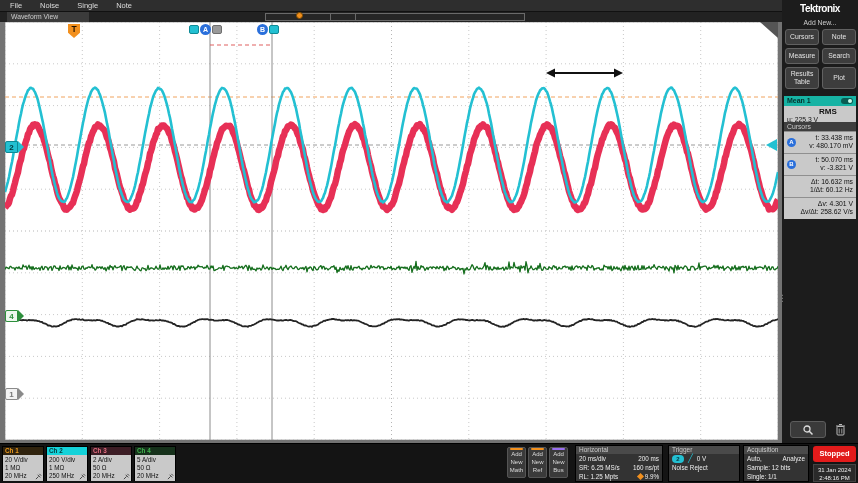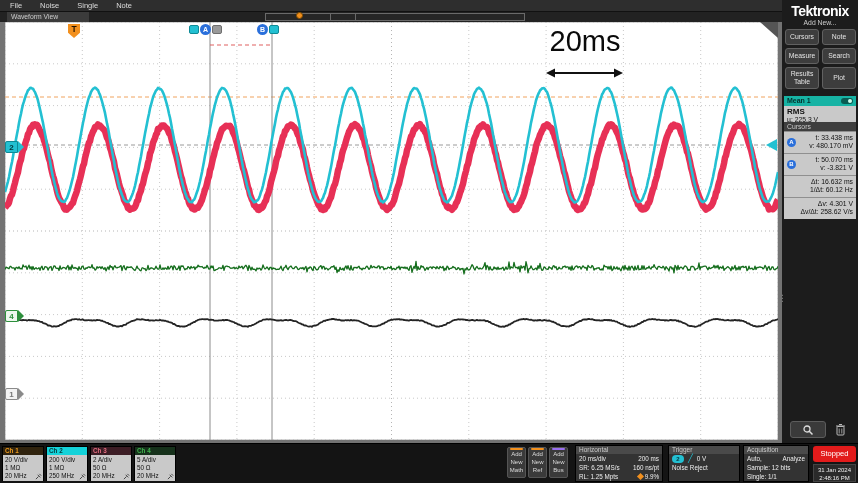--- a/index.html
+++ b/index.html
@@ -44,33 +44,33 @@
   .m-ch2 .chmark-tip{border-left-color:#23c0d2;}
   .m-ch4 .chmark-body{background:#eef7ee;color:#2d8f3c;border:1px solid #2d8f3c;}
   .m-ch4 .chmark-tip{border-left-color:#2d8f3c;}
   .m-ch1 .chmark-body{background:#f2f2f2;color:#777;border:1px solid #8a8a8a;}
   .m-ch1 .chmark-tip{border-left-color:#8a8a8a;}
   #tlevel-arrow{right:1px;top:117px;width:0;height:0;border-top:6px solid transparent;
                 border-bottom:6px solid transparent;border-right:11px solid #23c0d2;}
 
   
   #sidebar{left:782px;top:0;width:76px;height:443px;background:#1c1c1c;}
-  #logo{left:0;top:3px;width:76px;text-align:center;color:#fff;font-size:14px;font-weight:bold;letter-spacing:-0.5px;}
+  #logo{left:0;top:3px;width:76px;text-align:center;color:#fff;font-size:10px;font-weight:bold;letter-spacing:-0.5px;}
   #addnew-label{left:0;top:19px;width:76px;text-align:center;color:#cfcfcf;font-size:6.8px;}
   .sbtn{background:#3d3d3d;border:1px solid #616161;border-radius:3px;color:#e3e3e3;font-size:6.8px;
         display:flex;align-items:center;justify-content:center;text-align:center;line-height:1.15;}
   .sb-c{left:3px;width:34px;height:16px;}
   .sb-r{left:40px;width:34px;height:16px;}
   #panel-mean{left:2px;top:96px;width:72px;}
   .panel-head-teal{height:10px;background:#17b3a4;color:#03322d;font-size:7px;font-weight:bold;
                    line-height:10px;padding:0 3px;display:flex;justify-content:space-between;align-items:center;}
   .toggle{width:12px;height:6px;background:#0a5b52;border-radius:3px;position:relative;}
   .toggle::after{content:"";position:absolute;right:1px;top:1px;width:4px;height:4px;border-radius:50%;background:#cfe;}
   .panel-body{background:#c9c9c9;color:#111;padding:1px 3px;}
-  #meas-name{font-size:8px;font-weight:bold;}
+  #meas-name{font-size:8px;font-weight:bold;margin-left:32px;}
   #meas-val{font-size:6.8px;}
   #panel-cursors{left:2px;top:122px;width:72px;}
   .panel-head-dark{height:9px;background:#3e3e3e;color:#ccc;font-size:6.8px;line-height:9px;padding:0 3px;}
   .cur-row{background:#c9c9c9;border-top:1px solid #8f8f8f;display:flex;align-items:center;padding:2px 3px;}
   .cur-col{flex:1;text-align:right;font-size:6.8px;color:#111;line-height:1.25;}
   .circ.small{width:9px;height:9px;font-size:6px;flex:0 0 auto;margin-right:2px;}
   #drag-dots{left:-4px;top:296px;color:#777;font-size:9px;line-height:4px;}
   #zoom-btn{left:8px;top:421px;width:36px;height:17px;background:#3a3a3a;border:1px solid #5c5c5c;
             border-radius:3px;display:flex;align-items:center;justify-content:center;}
   #trash-btn{left:50px;top:420px;width:16px;height:19px;display:flex;align-items:center;justify-content:center;}
@@ -94,21 +94,21 @@
   .bphead{height:8px;background:#4a4a4a;color:#ccc;font-size:6.5px;line-height:8px;padding-left:3px;}
   .bprow{display:flex;justify-content:space-between;padding:0 3px;font-size:6.3px;color:#eee;line-height:9px;}
   #horiz-panel{left:575px;width:88px;}
   #trig-panel{left:668px;width:72px;}
   #acq-panel{left:743px;width:66px;}
   .trig-pill{display:inline-block;width:12px;height:8px;background:#23c0d2;color:#04333a;border-radius:4px;
              font-size:6px;font-weight:bold;text-align:center;line-height:8px;}
   .slope{color:#23c0d2;font-weight:bold;font-size:8px;}
   .tpos-icon{display:inline-block;width:5px;height:5px;background:#f2901e;transform:rotate(45deg);margin-right:2px;}
   #stop-btn{left:813px;top:2px;width:43px;height:16px;background:#e21b1b;border-radius:3px;color:#fff;
-            font-size:7.5px;font-weight:normal;text-align:center;line-height:16px;}
+            font-size:7.5px;font-weight:bold;text-align:center;line-height:16px;}
   #datetime{left:813px;top:20px;width:43px;height:18px;background:#2a2a2a;border:1px solid #444;
             color:#eee;font-size:6px;text-align:center;line-height:8px;padding-top:1px;}
 </style>
 </head>
 <body>
 
 <div id="root">
 
   <div id="menubar" class="abs">
     <span class="menu-item">File</span>
@@ -173,21 +173,20 @@
     <div class="cursor-handles abs" style="left:184px;">
       <span class="chip cyan"></span>
       <span class="circ">A</span>
       <span class="chip grey"></span>
     </div>
     <div class="cursor-handles abs" style="left:252px;">
       <span class="circ">B</span>
       <span class="chip cyan"></span>
     </div>
 
-    <div id="time-annot" class="abs">20ms</div>
 
     <div class="chmark abs m-ch2" style="top:119px;">
       <span class="chmark-body">2</span>
       <span class="chmark-tip"></span>
     </div>
     <div class="chmark abs m-ch4" style="top:288px;">
       <span class="chmark-body">4</span>
       <span class="chmark-tip"></span>
     </div>
     <div class="chmark abs m-ch1" style="top:366px;">

